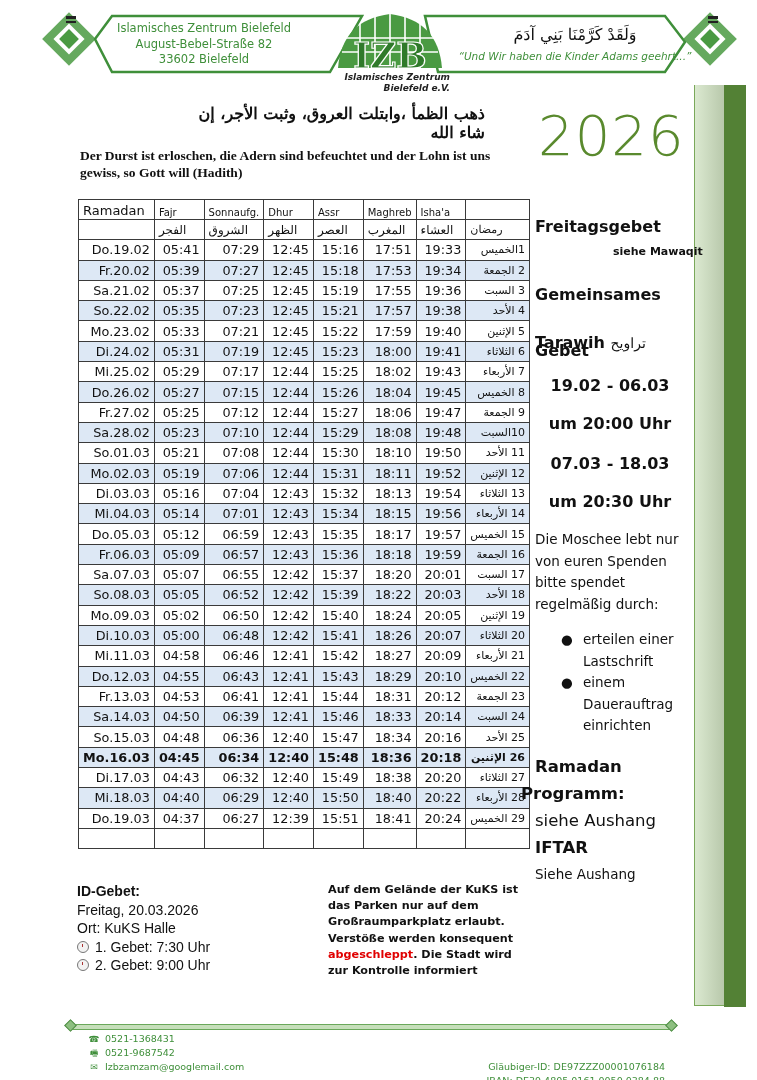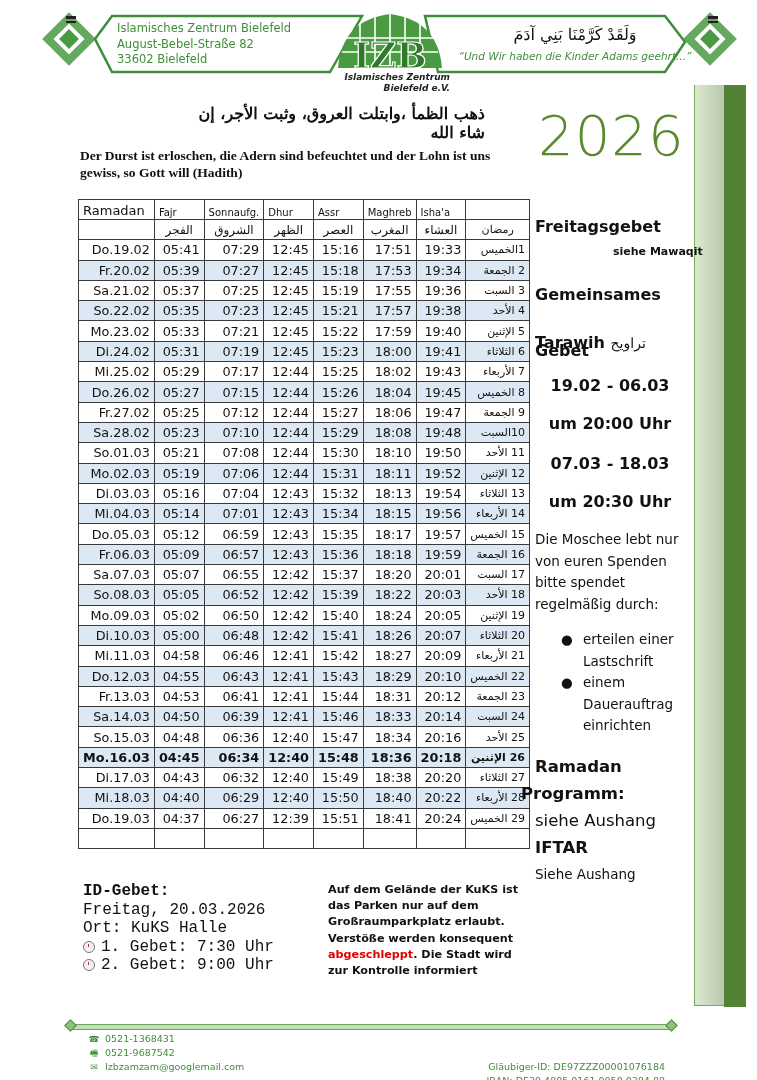--- a/index.html
+++ b/index.html
@@ -4,21 +4,21 @@
 <style>
   html, body { margin: 0; padding: 0; }
   body {
     width: 757px; height: 1080px; position: relative; overflow: hidden;
     background: #ffffff; font-family: "Liberation Sans", sans-serif; color: #111;
   }
   .abs { position: absolute; }
 
   
   .header-frame { position: absolute; left: 0; top: 0; width: 757px; height: 100px; }
-  .addr { left: 117px; top: 21px; font-size: 11.5px; line-height: 15.5px; color: #3f8f3a; font-family: "DejaVu Sans", sans-serif; }
+  .addr { left: 117px; top: 21px; font-size: 11.5px; line-height: 15.5px; color: #3f8f3a; font-family: "DejaVu Sans", sans-serif; text-align: center; }
   .addr div { white-space: nowrap; }
   .arabic-verse { left: 470px; top: 25px; width: 210px; text-align: center; font-size: 16px; color: #111; direction: rtl; font-family: "DejaVu Serif", serif; }
   .verse-trans { left: 455px; top: 50px; width: 240px; text-align: center; font-size: 10.5px; font-style: italic; color: #3f8f3a; font-family: "DejaVu Sans", sans-serif; }
   .logo-name { left: 330px; top: 72px; width: 120px; text-align: right; font-size: 9px; font-weight: bold; font-style: italic; line-height: 11px; color: #222; font-family: "DejaVu Sans", sans-serif; }
 
   
   .hadith-ar { left: 190px; top: 104px; width: 295px; text-align: right; direction: rtl; font-size: 16px; font-weight: bold; font-family: "DejaVu Serif", serif; color: #111; }
   .hadith-de { left: 80px; top: 147px; width: 420px; font-family: "Liberation Serif", serif; font-weight: bold; font-size: 13.5px; line-height: 17px; color: #111; }
   .year { left: 538px; top: 103px; font-size: 56px; color: #5a8a2e; font-family: "DejaVu Sans", sans-serif; font-weight: 300; letter-spacing: 1px; }
 
@@ -28,21 +28,21 @@
     border-left: 1.5px solid #7aa85a; border-bottom: 1.5px solid #7aa85a;
     clip-path: polygon(0 0, 100% 0, 100% 100%, 0 100%); }
   .bar-dark { left: 724px; top: 85px; width: 22px; height: 922px; background: #538135; }
 
   
   .table-wrap { left: 78px; top: 199px; }
   table.pt { border-collapse: collapse; font-family: "DejaVu Sans", sans-serif; }
   table.pt td { border: 1px solid #3a3a3a; height: 19.3px; padding: 0 4px; font-size: 12.8px; white-space: nowrap; }
   table.pt tr.head1 td { font-size: 10px; height: 18px; vertical-align: bottom; text-align: left; padding-bottom: 1px; }
   table.pt tr.head1 td.first { font-size: 13px; }
-  table.pt tr.head2 td { font-size: 12px; text-align: center; direction: rtl; font-family: "DejaVu Serif", serif; }
+  table.pt tr.head2 td { font-size: 12px; text-align: left; direction: rtl; font-family: "DejaVu Serif", serif; }
   table.pt tr.head2 td.rcol { font-size: 11px; }
   table.pt td.num { text-align: right; }
   table.pt td.date { text-align: right; }
   table.pt td.ar { text-align: right; direction: rtl; font-size: 11px; font-family: "DejaVu Sans", sans-serif; }
   table.pt tr.shade td { background: #dde8f5; }
   table.pt tr.bold td { font-weight: bold; }
   table.pt tr.empty td { height: 19px; }
   .c0 { width: 68px; } .c1 { width: 41px; } .c2 { width: 56px; } .c3 { width: 40px; }
   .c4 { width: 40px; } .c5 { width: 47px; } .c6 { width: 41px; } .c7 { width: 63px; }
 
@@ -59,21 +59,21 @@
   .don-list { left: 557px; top: 629px; font-size: 13.5px; line-height: 21.5px; }
   .don-list .li { position: relative; padding-left: 26px; width: 130px; }
   .don-list .bullet { position: absolute; left: 4px; top: 0; }
   .prog1 { left: 535px; top: 757px; font-size: 16.5px; font-weight: bold; }
   .prog2 { left: 521px; top: 784px; font-size: 16.5px; font-weight: bold; }
   .prog3 { left: 535px; top: 811px; font-size: 16.5px; }
   .prog4 { left: 535px; top: 838px; font-size: 16.5px; font-weight: bold; }
   .prog5 { left: 535px; top: 866px; font-size: 13.5px; }
 
   
-  .eid { left: 83px; top: 882px; font-family: Liberation Mono, monospace; font-size: 16px; line-height: 18.5px; }
+  .eid { left: 77px; top: 882px; font-family: Liberation Sans, sans-serif; font-size: 14px; line-height: 18.5px; }
   .eid .t { font-weight: bold; }
   .eid .row { display: flex; align-items: center; }
   .clock { display: inline-block; width: 10px; height: 10px; border: 1px solid #777; border-radius: 50%; margin-right: 6px; position: relative; background: #f2f2f2; }
   .clock::after { content: ""; position: absolute; left: 4px; top: 2px; width: 1px; height: 3px; background: #a33; }
   .parking { left: 328px; top: 882px; width: 200px; font-family: "DejaVu Sans", sans-serif; font-size: 11.2px; line-height: 16.2px; font-weight: bold; }
   .parking .red { color: #e00000; margin-top: 23px; }
 
   
   .foot-line { left: 72px; top: 1024px; width: 600px; height: 4px; border-top: 1.5px solid #6aa85a; border-bottom: 1.5px solid #6aa85a; background: #c6dfba; }
   .foot-dia-l { left: 66px; top: 1021px; width: 7px; height: 7px; background: #8dbf80; border: 1px solid #4f8e45; transform: rotate(45deg); }

